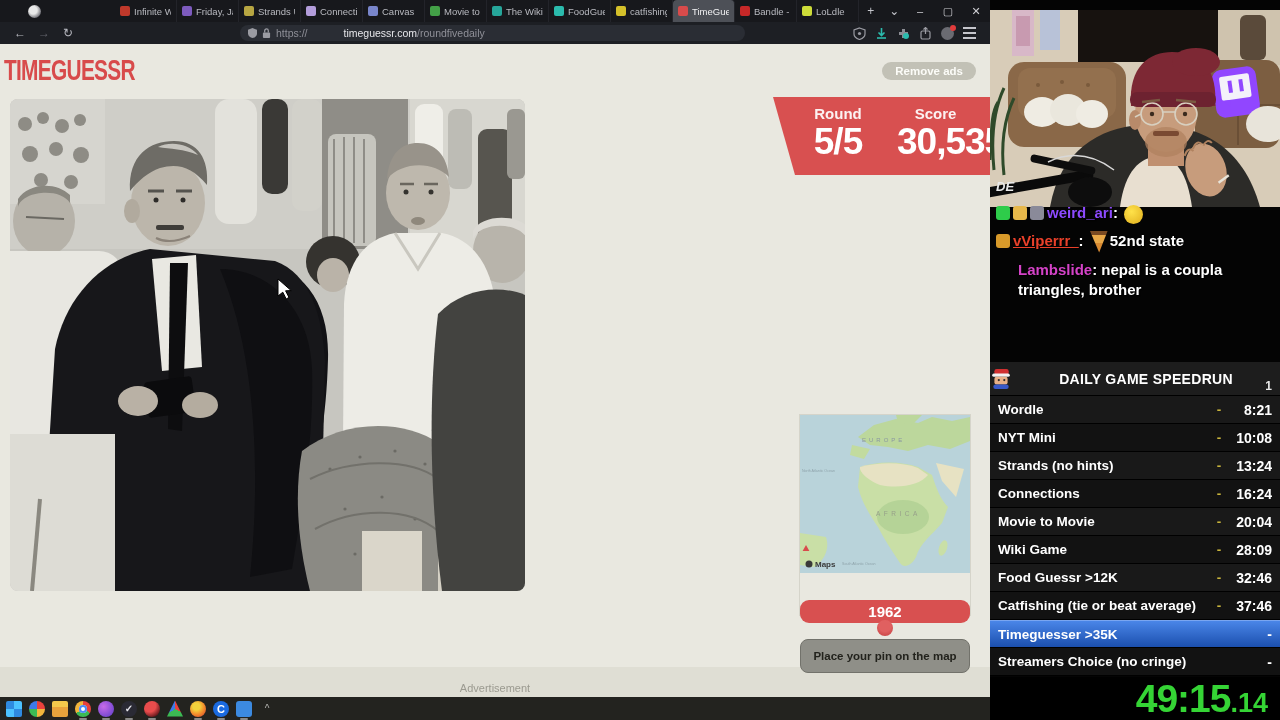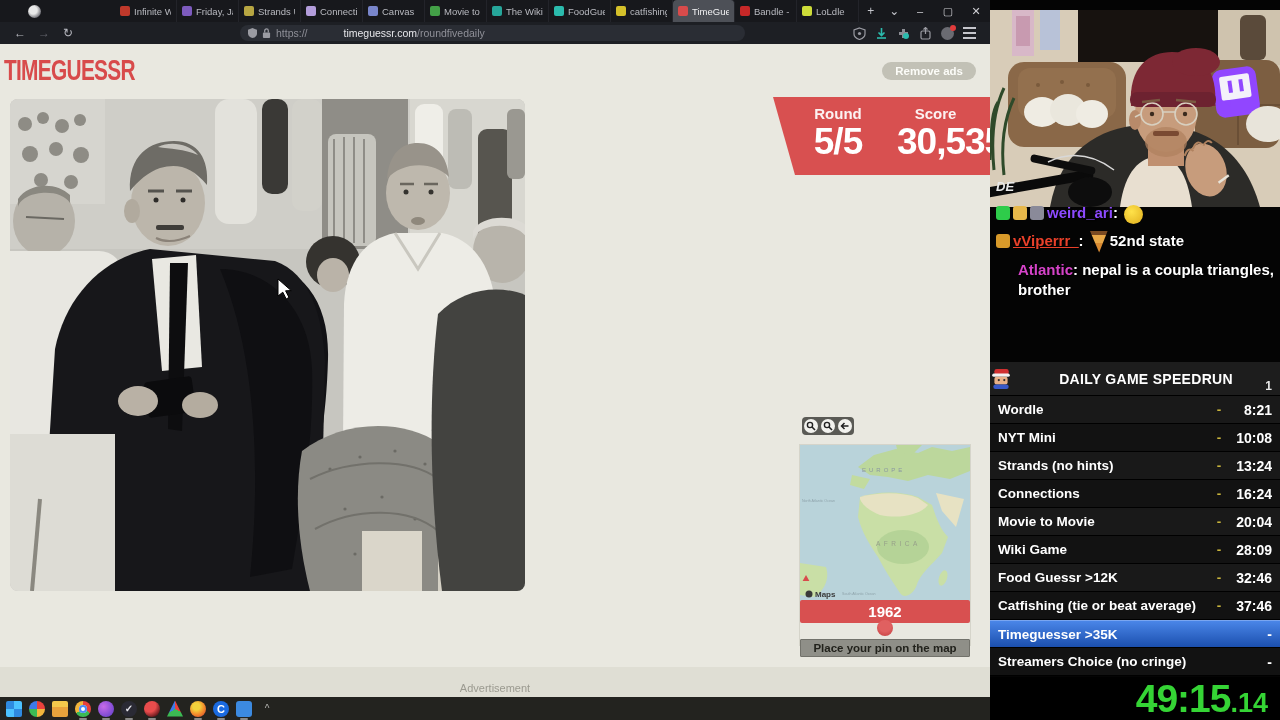--- a/index.html
+++ b/index.html
@@ -33,24 +33,24 @@
   #page .band{position:absolute;left:0;bottom:0;width:100%;height:30px;background:#dededadb;background:#dfded4;}
   #tg-logo{position:absolute;left:4px;top:10px;font-size:29px;font-weight:900;color:#d84b4b;letter-spacing:-1px;transform:scaleX(.72);transform-origin:left center;}
   #remove-ads{position:absolute;right:14px;top:18px;background:#c2c1b6;color:#fcfcf8;font-size:11.5px;font-weight:700;padding:3px 13px;border-radius:12px;}
   #photo{position:absolute;left:10px;top:55px;width:515px;height:492px;border-radius:8px;overflow:hidden;}
   #banner{position:absolute;left:773px;top:53px;width:217px;height:78px;background:var(--red,#d85050);clip-path:polygon(22px 100%,0 0,100% 0,100% 100%);color:#fff;padding:8px 6px 6px 30px;}
   #banner .labels{display:grid;grid-template-columns:70px auto;gap:0 14px;font-size:15px;font-weight:700;color:rgba(255,255,255,.92);}
   #banner .labels span{text-align:center;}
   #banner .values{display:grid;grid-template-columns:70px auto;gap:0 24px;font-size:37px;font-weight:800;line-height:40px;letter-spacing:-1px;}
   #banner .values span{text-align:center;white-space:nowrap;}
   #map-controls{position:absolute;left:802px;top:373px;}
-  #map-widget{position:absolute;left:800px;top:401px;width:170px;height:200px;box-shadow:0 0 0 1px #d5d4ca;}
-  #year-bar{position:absolute;left:800px;top:556px;width:170px;height:23px;background:var(--red,#d85050);border-radius:2px;color:#fff;font-size:15px;font-weight:800;display:flex;align-items:center;justify-content:center;}
+  #map-widget{position:absolute;left:800px;top:371px;width:170px;height:200px;box-shadow:0 0 0 1px #d5d4ca;}
+  #year-bar{position:absolute;left:800px;top:556px;width:170px;height:23px;background:var(--red,#d85050);border-radius:9px;color:#fff;font-size:15px;font-weight:800;display:flex;align-items:center;justify-content:center;}
   #year-knob{position:absolute;left:877px;top:576px;width:16px;height:16px;border-radius:50%;background:radial-gradient(circle at 50% 35%,#e06060 0 45%,#c03c3c);}
-  #pin-btn{position:absolute;left:800px;top:595px;width:170px;height:18px;background:#8f8f88;border:1px solid #72726b;border-radius:1px;color:#22221c;font-size:11.5px;font-weight:700;display:flex;align-items:center;justify-content:center;}
+  #pin-btn{position:absolute;left:800px;top:595px;width:170px;height:34px;background:#8f8f88;border:1px solid #72726b;border-radius:8px;color:#22221c;font-size:11.5px;font-weight:700;display:flex;align-items:center;justify-content:center;}
   #ad-text{position:absolute;left:0;top:638px;width:990px;text-align:center;color:#9b9a90;font-size:11px;}
 
   
   #taskbar{position:absolute;left:0;top:697px;width:990px;height:23px;background:#23231f;display:flex;align-items:center;gap:7px;padding-left:6px;}
   .tbi{width:16px;height:16px;position:relative;flex:0 0 auto;}
   .tbi .run{position:absolute;left:4px;bottom:-3px;width:8px;height:2px;border-radius:1px;background:#8a8a88;}
   .tbi-start{background:conic-gradient(#4cc2ff 0 25%,#2f8ae0 0 50%,#4cc2ff 0 75%,#2f8ae0 0);border-radius:2px;}
   .tbi-widgets{border-radius:50%;background:conic-gradient(#e8423c 0 25%,#f2b63c 0 50%,#3cba54 0 75%,#3c7ae8 0);}
   .tbi-file-explorer{background:linear-gradient(#f2c94c 0 35%,#e8a33c 35% 100%);border-radius:2px;}
   .tbi-chrome{border-radius:50%;background:conic-gradient(#e8423c 0 33%,#3cba54 0 66%,#f2b63c 0);position:relative;}
@@ -441,21 +441,21 @@
           <ellipse cx="100" cy="182" rx="22" ry="15" fill="#0d0d0d"></ellipse>
           <path d="M58 152 Q92 136 124 160" stroke="#d8d8d8" stroke-width="1.5" fill="none"></path>
           <text x="6" y="181" font-size="13" font-weight="bold" font-style="italic" fill="#e8e8e8">DE</text>
         </g>
       </svg>
     </div>
 
     <div id="chat">
         <div class="msg"><span class="badge" style="background: rgb(46, 204, 74);"></span><span class="badge" style="background: rgb(232, 184, 74);"></span><span class="badge" style="background: rgb(138, 138, 153);"></span><span class="uname" style="color: rgb(141, 74, 255);">weird_ari</span>: <span class="emote emote-dancer"></span></div>
         <div class="msg"><span class="badge" style="background: rgb(216, 154, 42);"></span><span class="uname" style="color: rgb(232, 64, 42); text-decoration: underline;">vViperrr_</span>: <span class="emote emote-pizza"></span><span>52nd state</span></div>
-        <div class="msg indent"><span class="uname" style="color: rgb(213, 67, 200);">Atlantic</span>: <span>nepal is a coupla triangles, brother</span></div>
+        <div class="msg indent"><span class="uname" style="color: rgb(213, 67, 200);">Lambslide</span>: <span>nepal is a coupla triangles, brother</span></div>
       </div>
 
     <div id="splits">
       <div id="splits-header">
         <svg width="22" height="22" viewBox="0 0 20 20">
           <rect x="4" y="1" width="13" height="5" rx="2" fill="#d03030"></rect>
           <rect x="2" y="5" width="16" height="3" rx="1.5" fill="#f2f2f2"></rect>
           <rect x="4" y="8" width="12" height="7" rx="2" fill="#e8b088"></rect>
           <circle cx="8" cy="11" r="1" fill="#2a2a2a"></circle>
             <circle cx="13" cy="11" r="1" fill="#2a2a2a"></circle>

